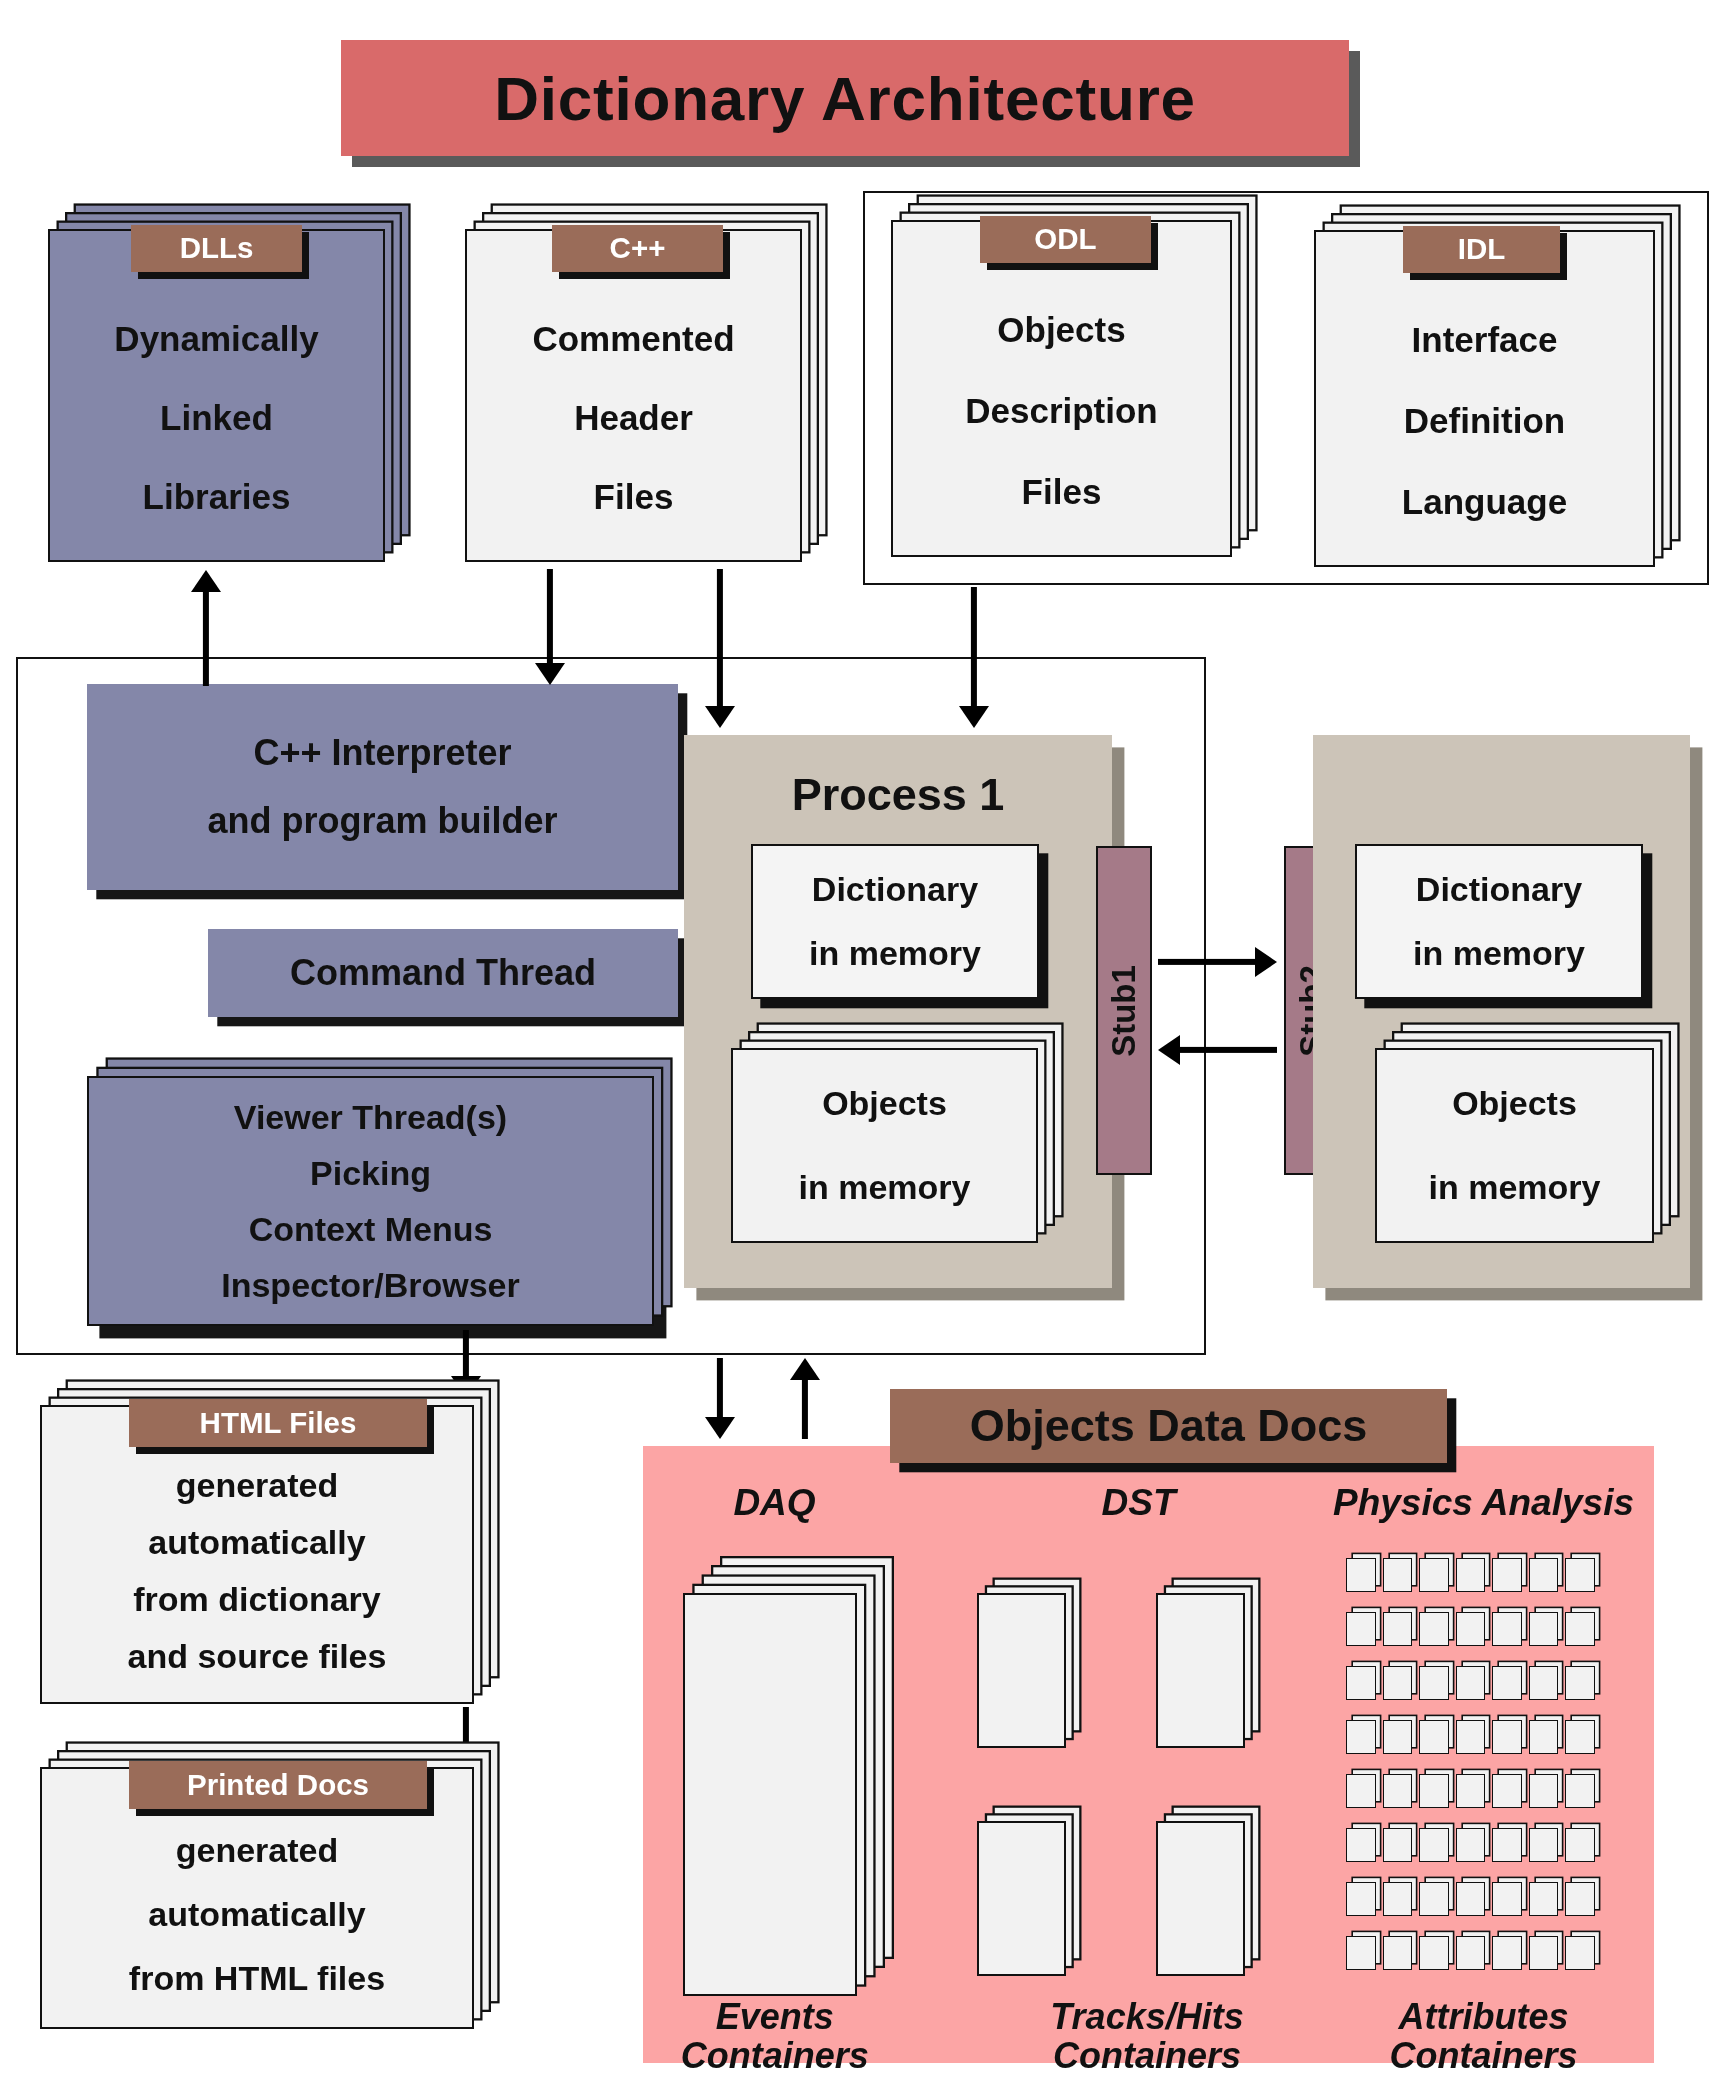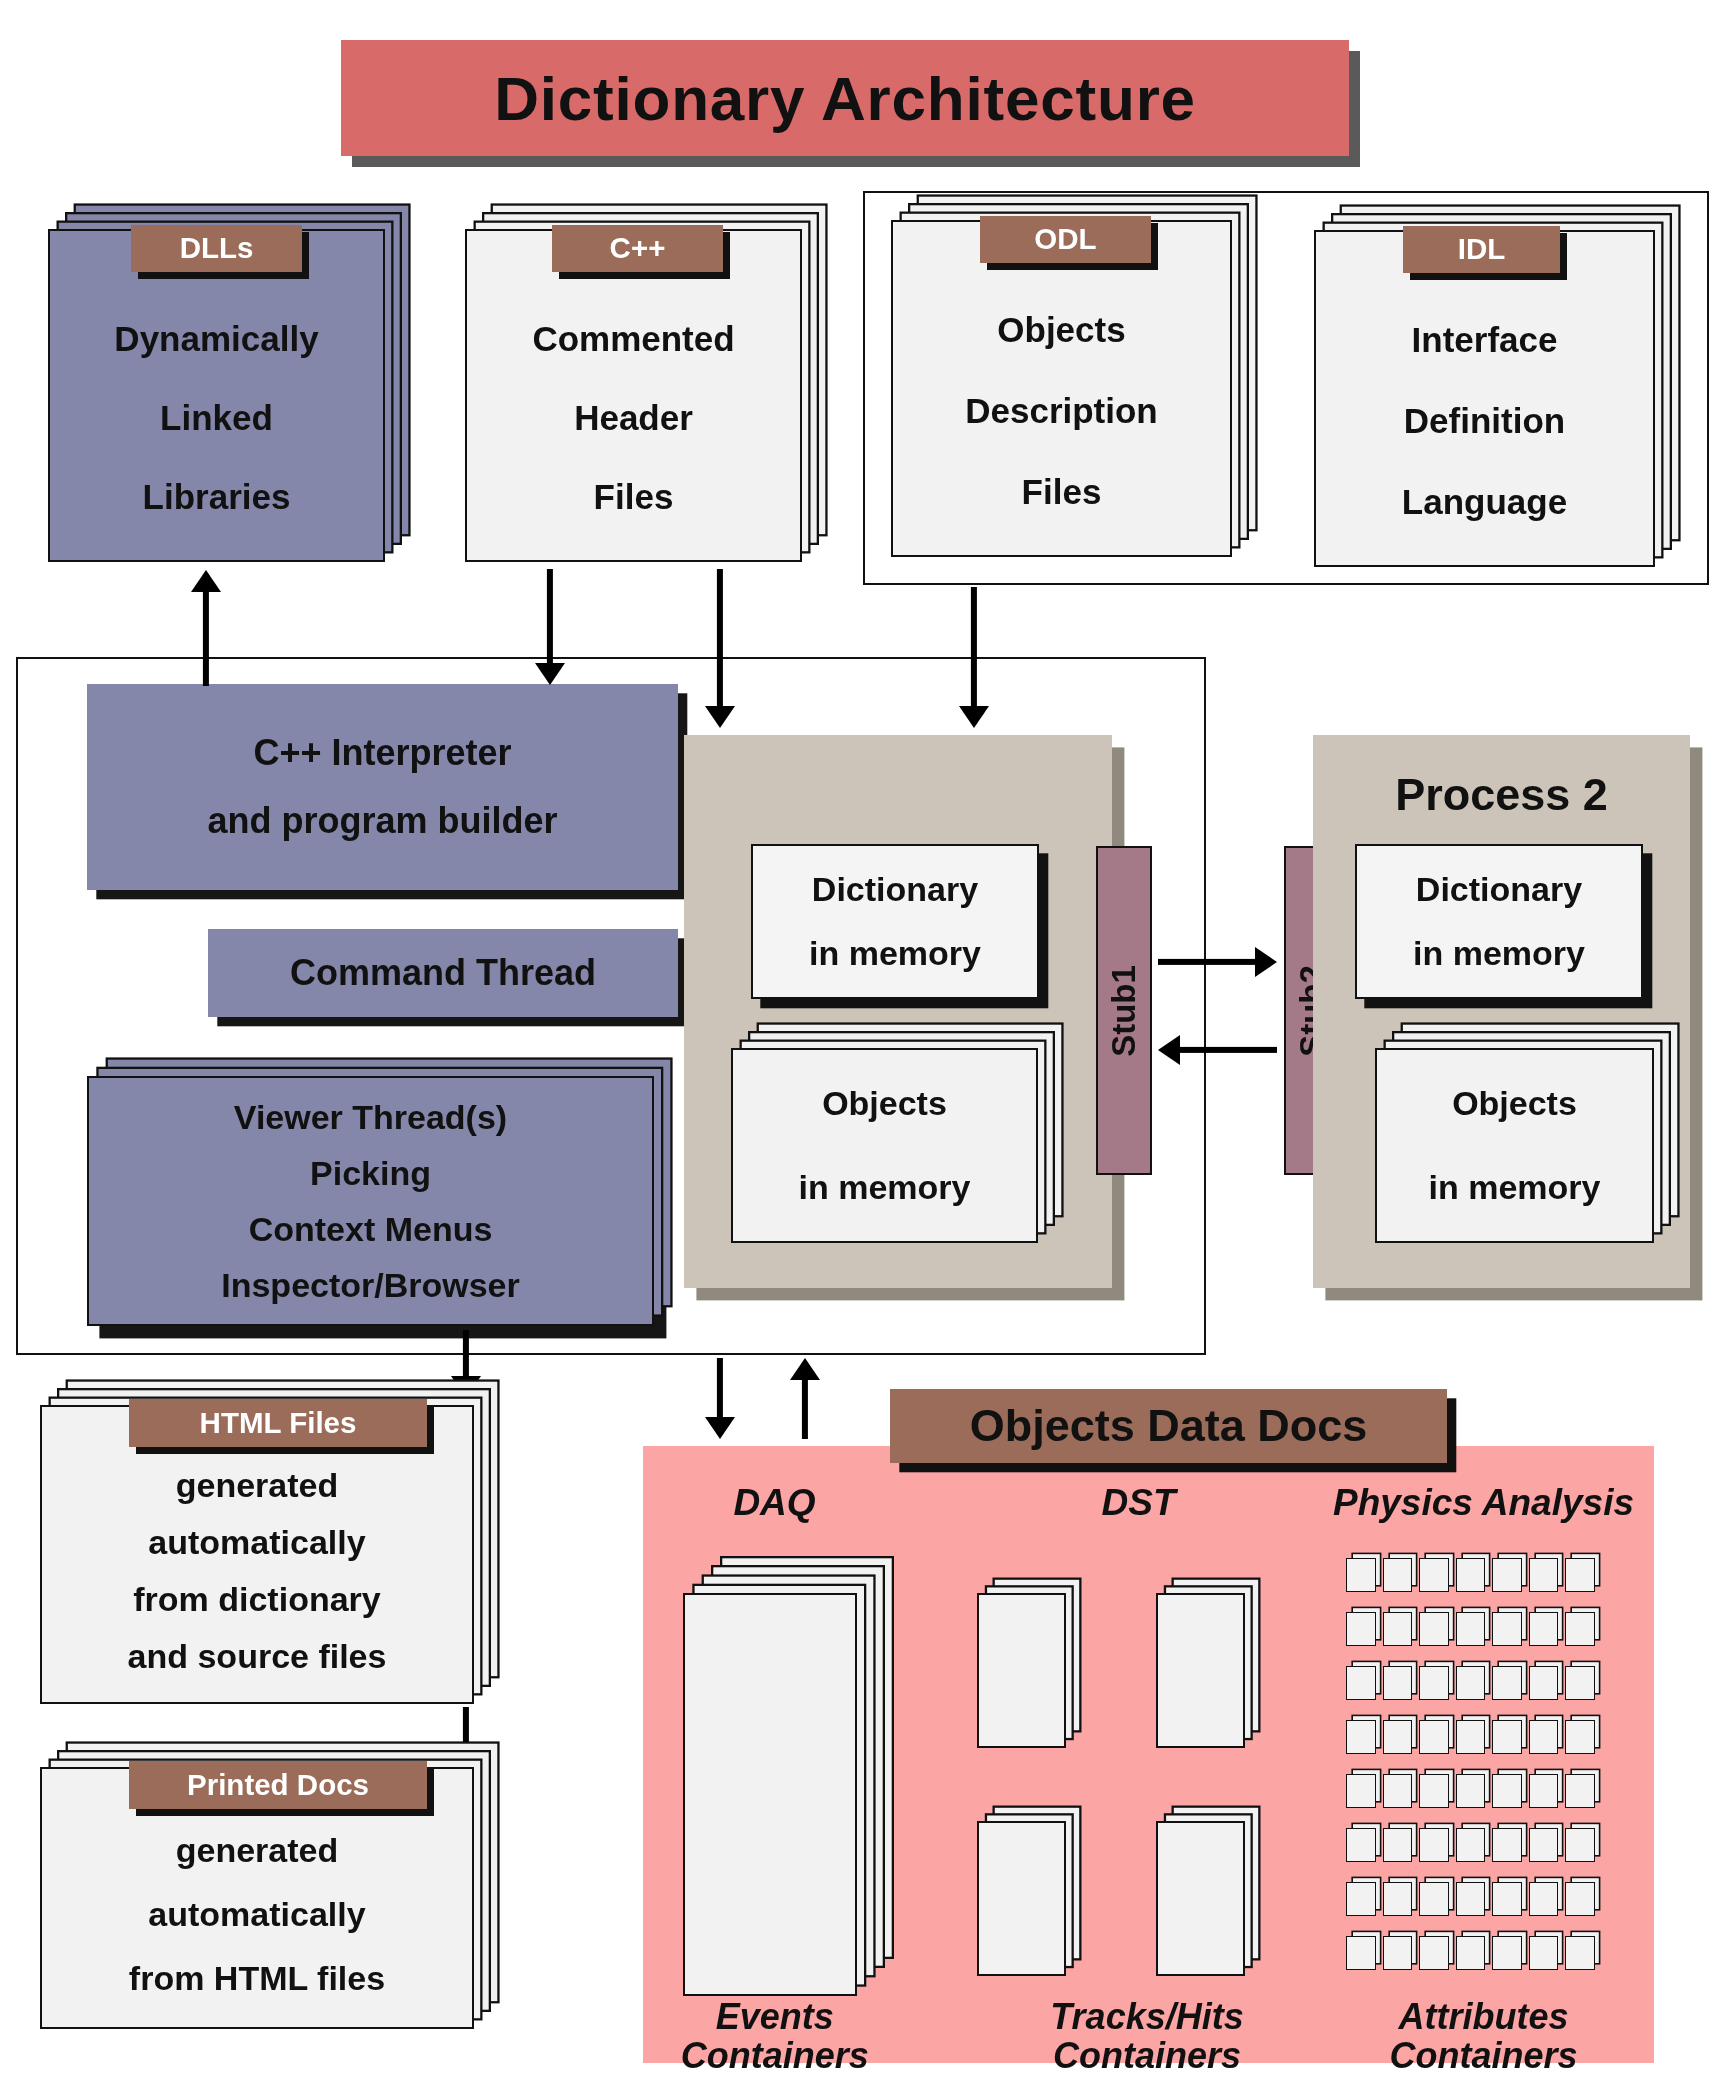--- a/index.html
+++ b/index.html
@@ -194,41 +194,41 @@
   <div class="card page-purple pages-shadow" style="left:87px; top:1076px; width:567px; height:250px;">
     <div class="stack-lines tight" style="padding:11px 21px 11px;">
       <div>Viewer Thread(s)</div>
       <div>Picking</div>
       <div>Context Menus</div>
       <div>Inspector/Browser</div>
     </div>
   </div>
 
   <div class="process" style="left:684px; top:735px; width:428px; height:553px;">
+    <div class="process-title">Process 1</div>
     <div class="membox" style="left:67px; top:109px; width:288px; height:155px;">
       <div class="ln">Dictionary</div>
       <div class="ln">in memory</div>
     </div>
     <div class="card page-light pages objstack" style="left:47px; top:313px; width:307px; height:195px;">
       <div class="ln">Objects</div>
       <div class="ln">in memory</div>
     </div>
   </div>
 
   <div class="stub" style="left:1096px; top:846px; height:329px; width:56px;">
     <span>Stub1</span>
   </div>
   <div class="stub" style="left:1284px; top:846px; height:329px; width:56px;">
     <span>Stub2</span>
   </div>
   <div class="arrow h right" style="left:1158px; top:946px; width:119px;"></div>
   <div class="arrow h left" style="left:1158px; top:1034px; width:119px;"></div>
 
   <div class="process" style="left:1313px; top:735px; width:377px; height:553px;">
-    <div class="process-title">Process 2</div>
     <div class="membox" style="left:42px; top:109px; width:288px; height:155px;">
       <div class="ln">Dictionary</div>
       <div class="ln">in memory</div>
     </div>
     <div class="card page-light pages objstack" style="left:62px; top:313px; width:279px; height:195px;">
       <div class="ln">Objects</div>
       <div class="ln">in memory</div>
     </div>
   </div>
 

